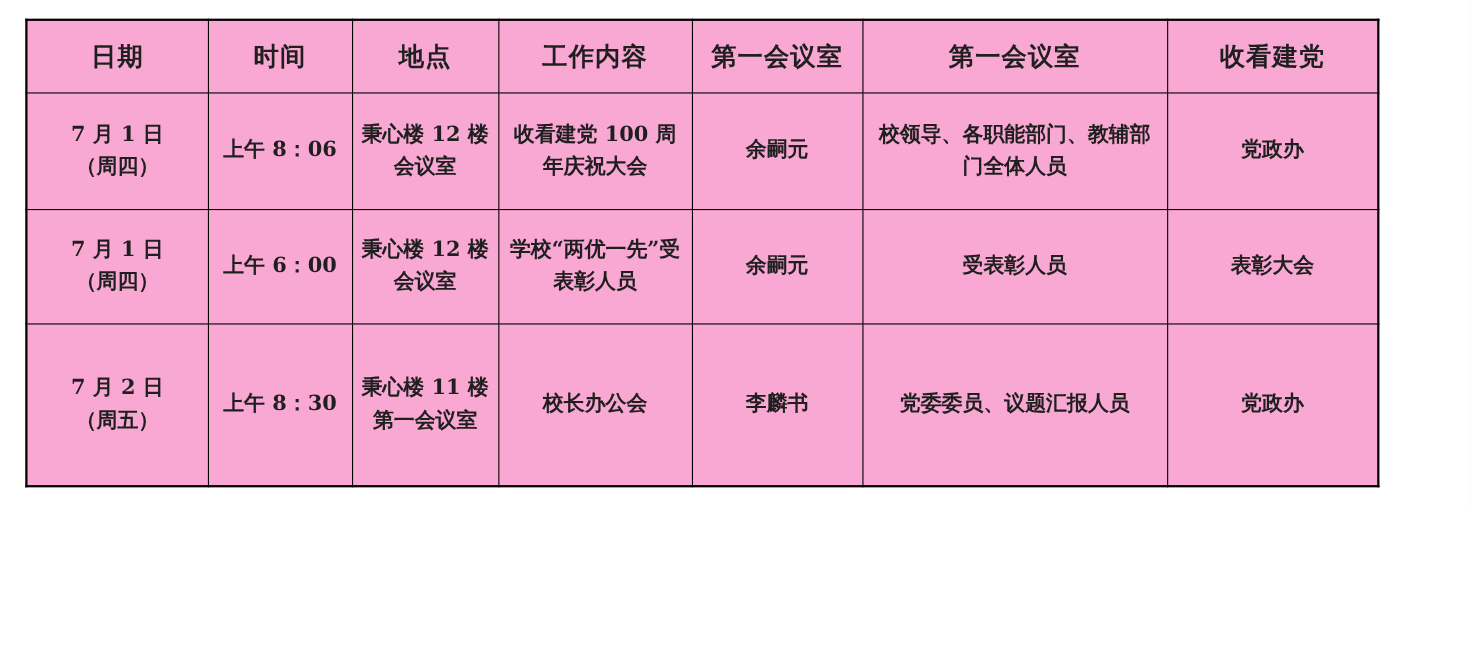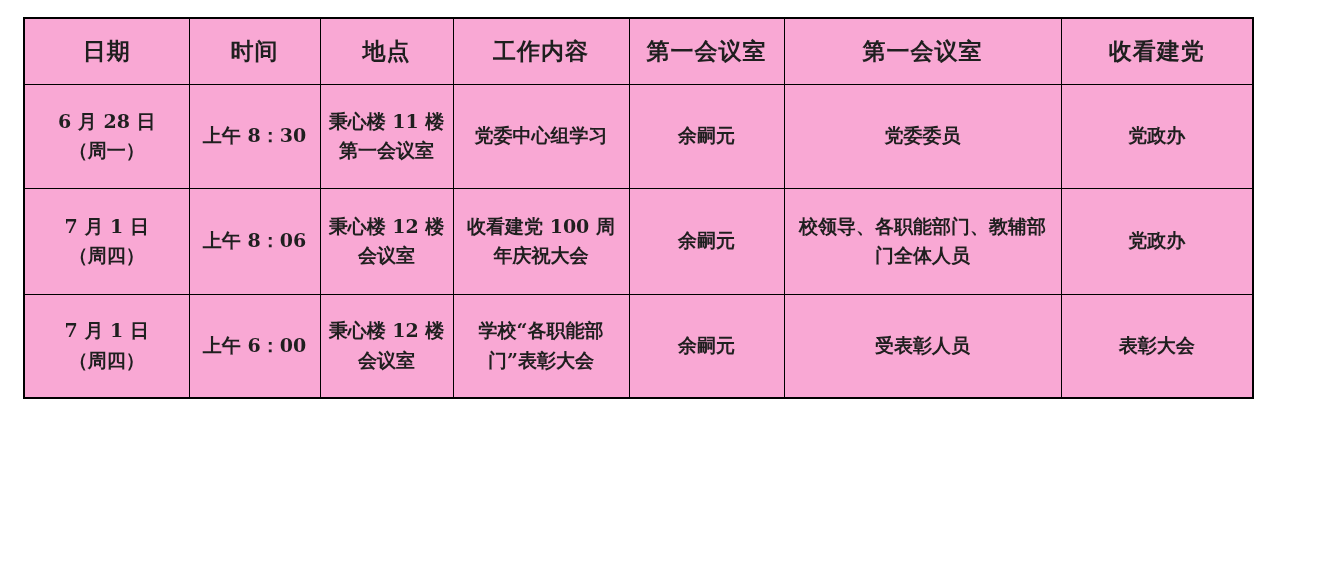--- a/index.html
+++ b/index.html
@@ -76,48 +76,48 @@
         <th>日期</th>
         <th>时间</th>
         <th>地点</th>
         <th>工作内容</th>
         <th>第一会议室</th>
         <th>第一会议室</th>
         <th>收看建党</th>
       </tr>
     </thead>
     <tbody>
-      <tr class="r0">
-        <td>6 月 28 日
-（周一）</td>
-        <td>上午 8：30</td>
-        <td>秉心楼 11 楼
-第一会议室</td>
-        <td>党委中心组学习</td>
-        <td>余嗣元</td>
-        <td>党委委员</td>
-        <td>党政办</td>
-      </tr>
       <tr class="r1">
         <td>7 月 1 日
 （周四）</td>
         <td>上午 8：06</td>
         <td>秉心楼 12 楼
 会议室</td>
         <td>收看建党 100 周年庆祝大会</td>
         <td>余嗣元</td>
         <td>校领导、各职能部门、教辅部门全体人员</td>
         <td>党政办</td>
       </tr>
       <tr class="r2">
         <td>7 月 1 日
 （周四）</td>
         <td>上午 6：00</td>
         <td>秉心楼 12 楼
 会议室</td>
-        <td>学校“各职能部门”表彰大会</td>
+        <td>学校“两优一先”受表彰人员</td>
         <td>余嗣元</td>
         <td>受表彰人员</td>
         <td>表彰大会</td>
+      </tr>
+      <tr class="r3">
+        <td>7 月 2 日
+（周五）</td>
+        <td>上午 8：30</td>
+        <td>秉心楼 11 楼
+第一会议室</td>
+        <td>校长办公会</td>
+        <td>李麟书</td>
+        <td>党委委员、议题汇报人员</td>
+        <td>党政办</td>
       </tr>
     </tbody>
   </table>
 </div>
 
 </body></html>

